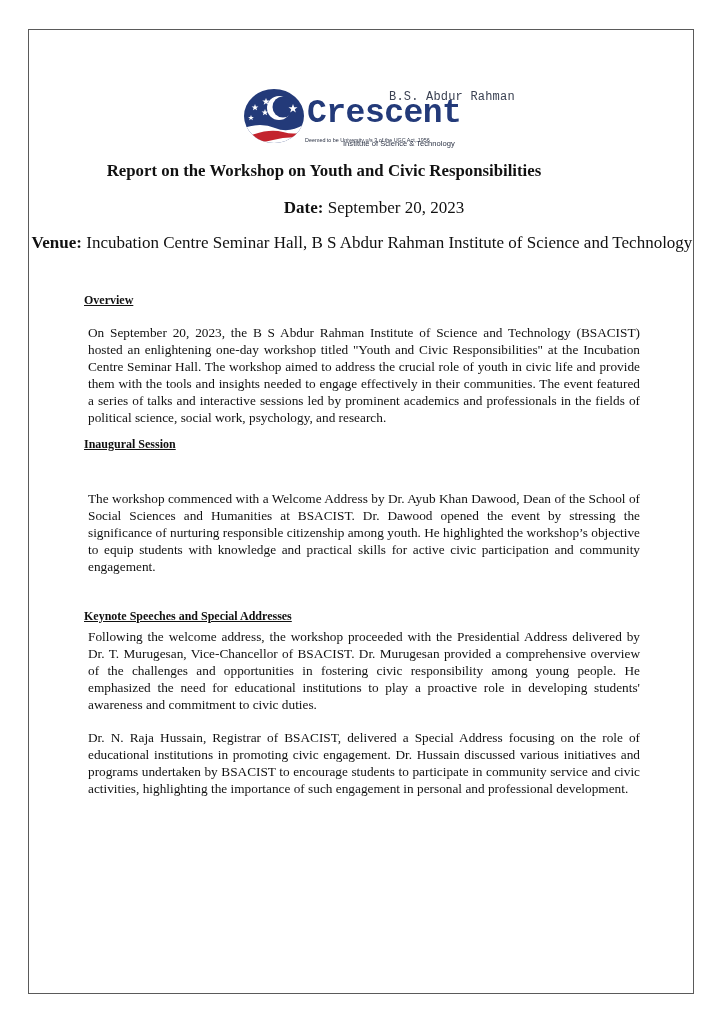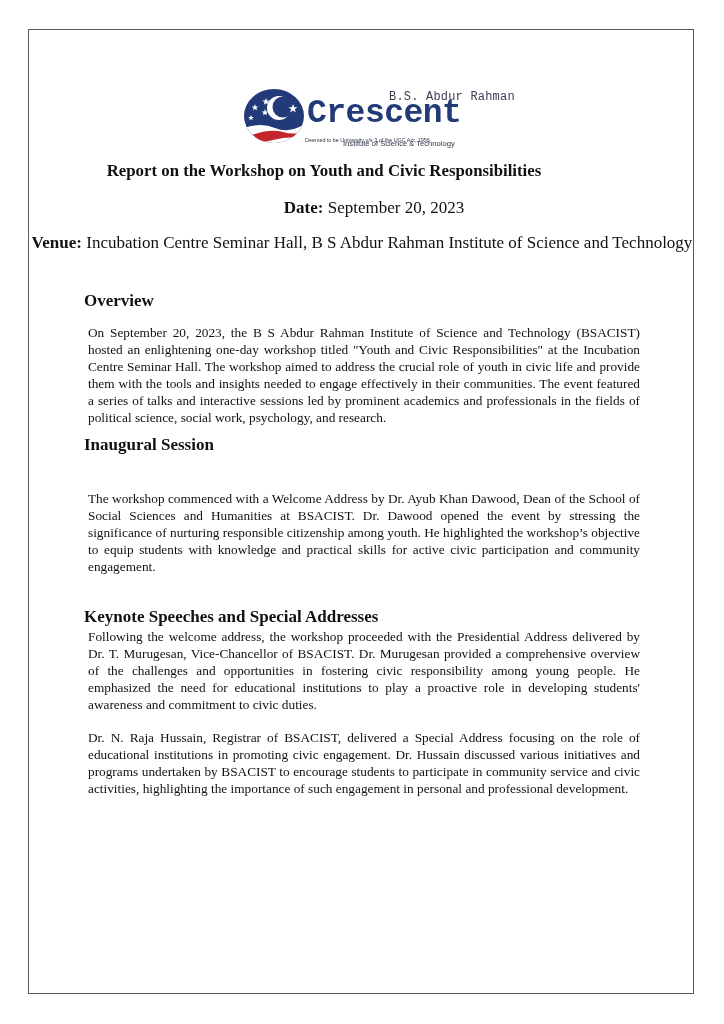--- a/index.html
+++ b/index.html
@@ -10,21 +10,21 @@
   .logo-tagline { position: absolute; left: 146px; top: 2px; font-family: Liberation Mono, monospace; font-size: 12px; color: #3a4152; letter-spacing: 0.2px; white-space: nowrap; }
   .logo-name { position: absolute; left: 64px; top: 9px; font-family: Liberation Mono, monospace; font-weight: bold; font-size: 33px; line-height: 33px; color: #233a79; letter-spacing: -0.5px; white-space: nowrap; }
   .logo-sub1 { position: absolute; left: 100px; top: 51px; font-family: "Liberation Sans", sans-serif; font-size: 7.6px; color: #2d3446; white-space: nowrap; }
   .logo-sub2 { position: absolute; left: 62px; top: 49px; font-family: "Liberation Sans", sans-serif; font-size: 5.4px; color: #2d3446; white-space: nowrap; }
 
   .title { position: absolute; left: 0; width: 576px; top: 161px; text-align: center; font-weight: bold; font-size: 16.8px; line-height: 20px; margin-left: 36px; }
   .date { position: absolute; left: 0; width: 724px; top: 198px; text-align: center; font-size: 17px; line-height: 20px; padding-left: 12px; }
   .venue { position: absolute; left: 0; width: 724px; top: 233px; text-align: center; font-size: 17px; line-height: 20px; }
   .label { font-weight: bold; }
 
-  .section-heading { position: absolute; left: 84px; font-weight: bold; font-size: 17px; line-height: 17px; }
+  .section-heading { position: absolute; left: 84px; font-weight: bold; font-size: 12px; line-height: 17px; text-decoration: underline; }
   .para { position: absolute; left: 88px; width: 552px; font-size: 13.3px; line-height: 16.95px; text-align: justify; }
 </style>
 </head>
 <body>
 
 <div class="page-border"></div>
 
 <div class="logo">
   <svg class="logo-emblem" viewBox="0 0 62 56" xmlns="http://www.w3.org/2000/svg">
     <defs>

